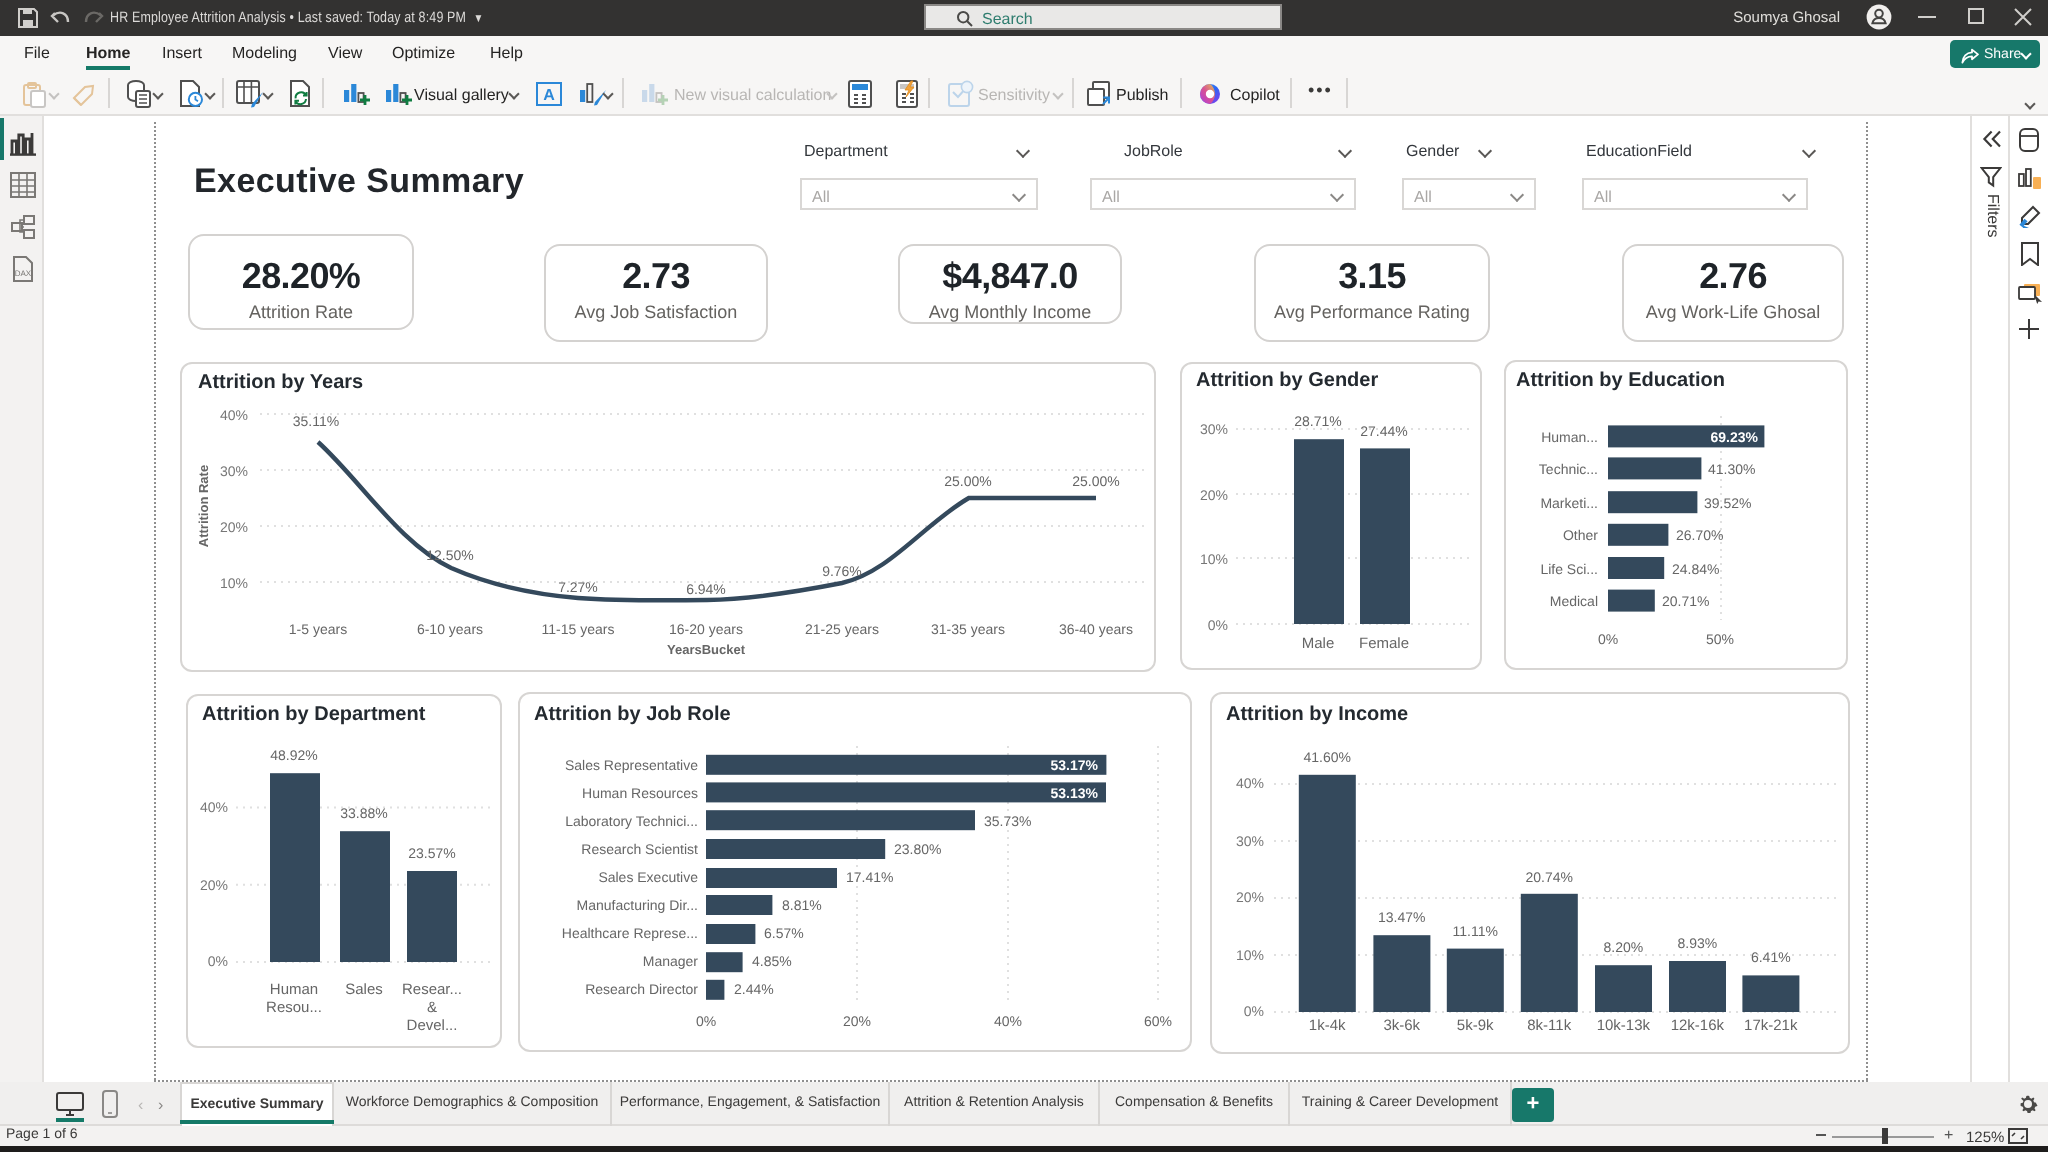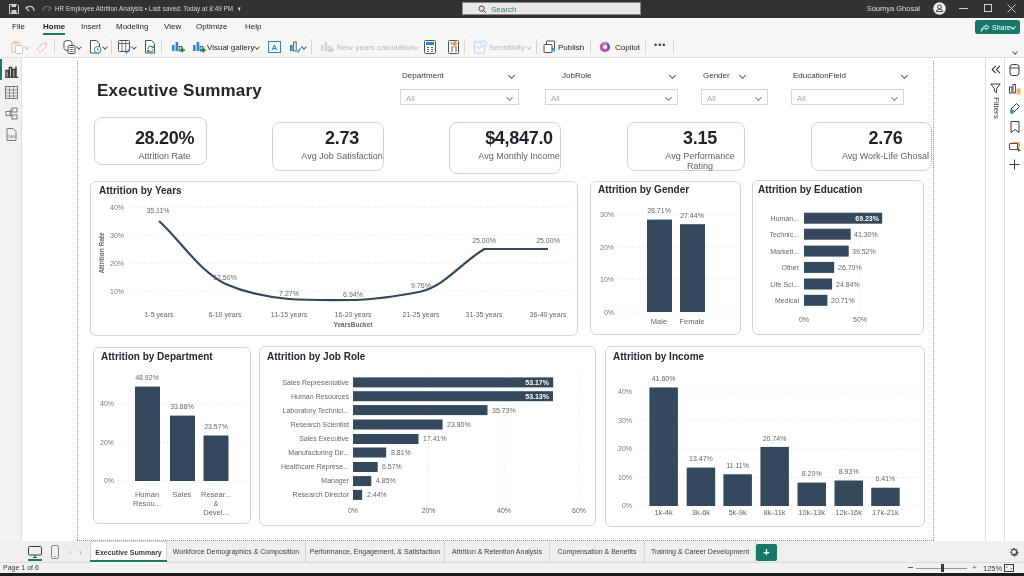--- a/index.html
+++ b/index.html
@@ -33,21 +33,21 @@
   #vpane { position:absolute; left:1005px; top:58px; width:19px; height:483px; background:#fff; }
   .vtext { writing-mode:vertical-rl; font-size:8px; color:#3b3a39; }
   
   #canvas { position:absolute; left:23px; top:58px; width:962px; height:483px; background:#fff; }
   .dotv { position:absolute; width:1px; background-image:repeating-linear-gradient(to bottom,#8f8f8f 0 1px,transparent 1px 2px); }
   .doth { position:absolute; height:1px; background-image:repeating-linear-gradient(to right,#8f8f8f 0 1px,transparent 1px 2px); }
   #pagetitle { position:absolute; left:97px; top:81px; font-size:17px; font-weight:bold; color:#22262b; letter-spacing:0.2px; }
   .slabel { position:absolute; font-size:8px; font-weight:normal; color:#33373c; }
   .sbox { position:absolute; height:16px; background:#fff; border:1px solid #d9d7d5; }
   .sbox .all { position:absolute; left:5px; top:4px; font-size:8px; color:#a9a7a5; }
-  .kpi { position:absolute; background:#fff; border:1px solid #d4d2d0; border-radius:8px; text-align:center;padding-left:28px; }
+  .kpi { position:absolute; background:#fff; border:1px solid #d4d2d0; border-radius:8px; text-align:center; }
   .kpi .v { font-size:18px; font-weight:bold; color:#1e2328; margin-top:6px; line-height:18px; letter-spacing:-0.3px; }
   .kpi .l { font-size:9px; color:#64625f; margin-top:4px; }
   .chart { position:absolute; background:#fff; border:1px solid #d7d5d3; border-radius:6px; }
   svg text { font-family:"Liberation Sans", sans-serif; }
   
   #tabbar { position:absolute; left:0; top:541px; width:1024px; height:22px; background:#f0efee; border-bottom:1px solid #dddbd9; }
   .tab { position:absolute; top:0; height:22px; border-right:1px solid #d8d6d4; font-size:7px; color:#3b3a39; text-align:center; }
   .tab.sel { background:#fff; font-weight:bold; border-top:1px solid #d8d6d4; border-left:1px solid #d8d6d4; }
   #tabsel { position:absolute; left:90px; top:560px; width:77px; height:2px; background:#157a68; }
   #statusbar { position:absolute; left:0; top:563px; width:1024px; height:10px; background:#f3f2f1; }
@@ -180,21 +180,21 @@
     </svg>
   <span class="chev abs" style="left:302px;top:9px"></span>
   <div class="rsep" style="left:311px"></div>
 
   <svg class="abs" style="left:320px;top:4px" width="15" height="14" viewBox="0 0 15 14">
       <rect x="1" y="5" width="2.6" height="6" fill="#c9d9ea"></rect>
       <rect x="4.6" y="2" width="2.6" height="9" fill="#c9d9ea"></rect>
       <rect x="8.2" y="6.5" width="2.6" height="4.5" fill="none" stroke="#c4c2c0" stroke-width="0.9"></rect>
       <path d="M9 10h5M11.5 7.5v5" stroke="#b5d2b5" stroke-width="1.4"></path>
     </svg>
-  <div class="rtxt dim" style="left:337px">New years calculation</div>
+  <div class="rtxt dim" style="left:337px">New visual calculation</div>
   <span class="chev dim abs" style="left:414px;top:9px"></span>
 
   <svg class="abs" style="left:424px;top:4px" width="12" height="14" viewBox="0 0 12 14">
       <rect x="0.5" y="0.5" width="11" height="13" rx="1" fill="#fff" stroke="#505050" stroke-width="1"></rect>
       <rect x="2" y="2" width="8" height="3" fill="#2b88d8"></rect>
       <path d="M3 7.5h2M3 9.5h2M3 11.5h2M7 7.5h2M7 9.5h2M7 11.5h2" stroke="#505050" stroke-width="0.9"></path>
     </svg>
 
   <svg class="abs" style="left:447px;top:4px" width="13" height="14" viewBox="0 0 13 14">
       <rect x="1.5" y="0.5" width="10" height="13" rx="1" fill="#fff" stroke="#505050" stroke-width="1"></rect>
@@ -337,29 +337,29 @@
   </div>
 
 <div class="kpi" style="left:94px;top:117px;width:113px;height:48px">
     <div class="v" style="margin-top:11px">28.20%</div>
     <div class="l">Attrition Rate</div>
   </div>
 <div class="kpi" style="left:272px;top:122px;width:112px;height:49px">
     <div class="v">2.73</div>
     <div class="l">Avg Job Satisfaction</div>
   </div>
-<div class="kpi" style="left:449px;top:122px;width:112px;height:52px">
+<div class="kpi" style="left:449px;top:122px;width:112px;height:40px">
     <div class="v">$4,847.0</div>
     <div class="l">Avg Monthly Income</div>
   </div>
 <div class="kpi" style="left:627px;top:122px;width:118px;height:49px">
     <div class="v">3.15</div>
     <div class="l">Avg Performance Rating</div>
   </div>
-<div class="kpi" style="left:811px;top:122px;width:121px;height:49px">
+<div class="kpi" style="left:811px;top:122px;width:111px;height:49px">
     <div class="v">2.76</div>
     <div class="l">Avg Work-Life Ghosal</div>
   </div>
 
 <div class="chart" style="left:90px;top:181px;width:488px;height:155px"></div>
 <div class="chart" style="left:590px;top:181px;width:151px;height:154px"></div>
 <div class="chart" style="left:752px;top:180px;width:172px;height:155px"></div>
 <div class="chart" style="left:93px;top:347px;width:158px;height:177px"></div>
 <div class="chart" style="left:259px;top:346px;width:337px;height:180px"></div>
 <div class="chart" style="left:605px;top:346px;width:320px;height:181px"></div>

